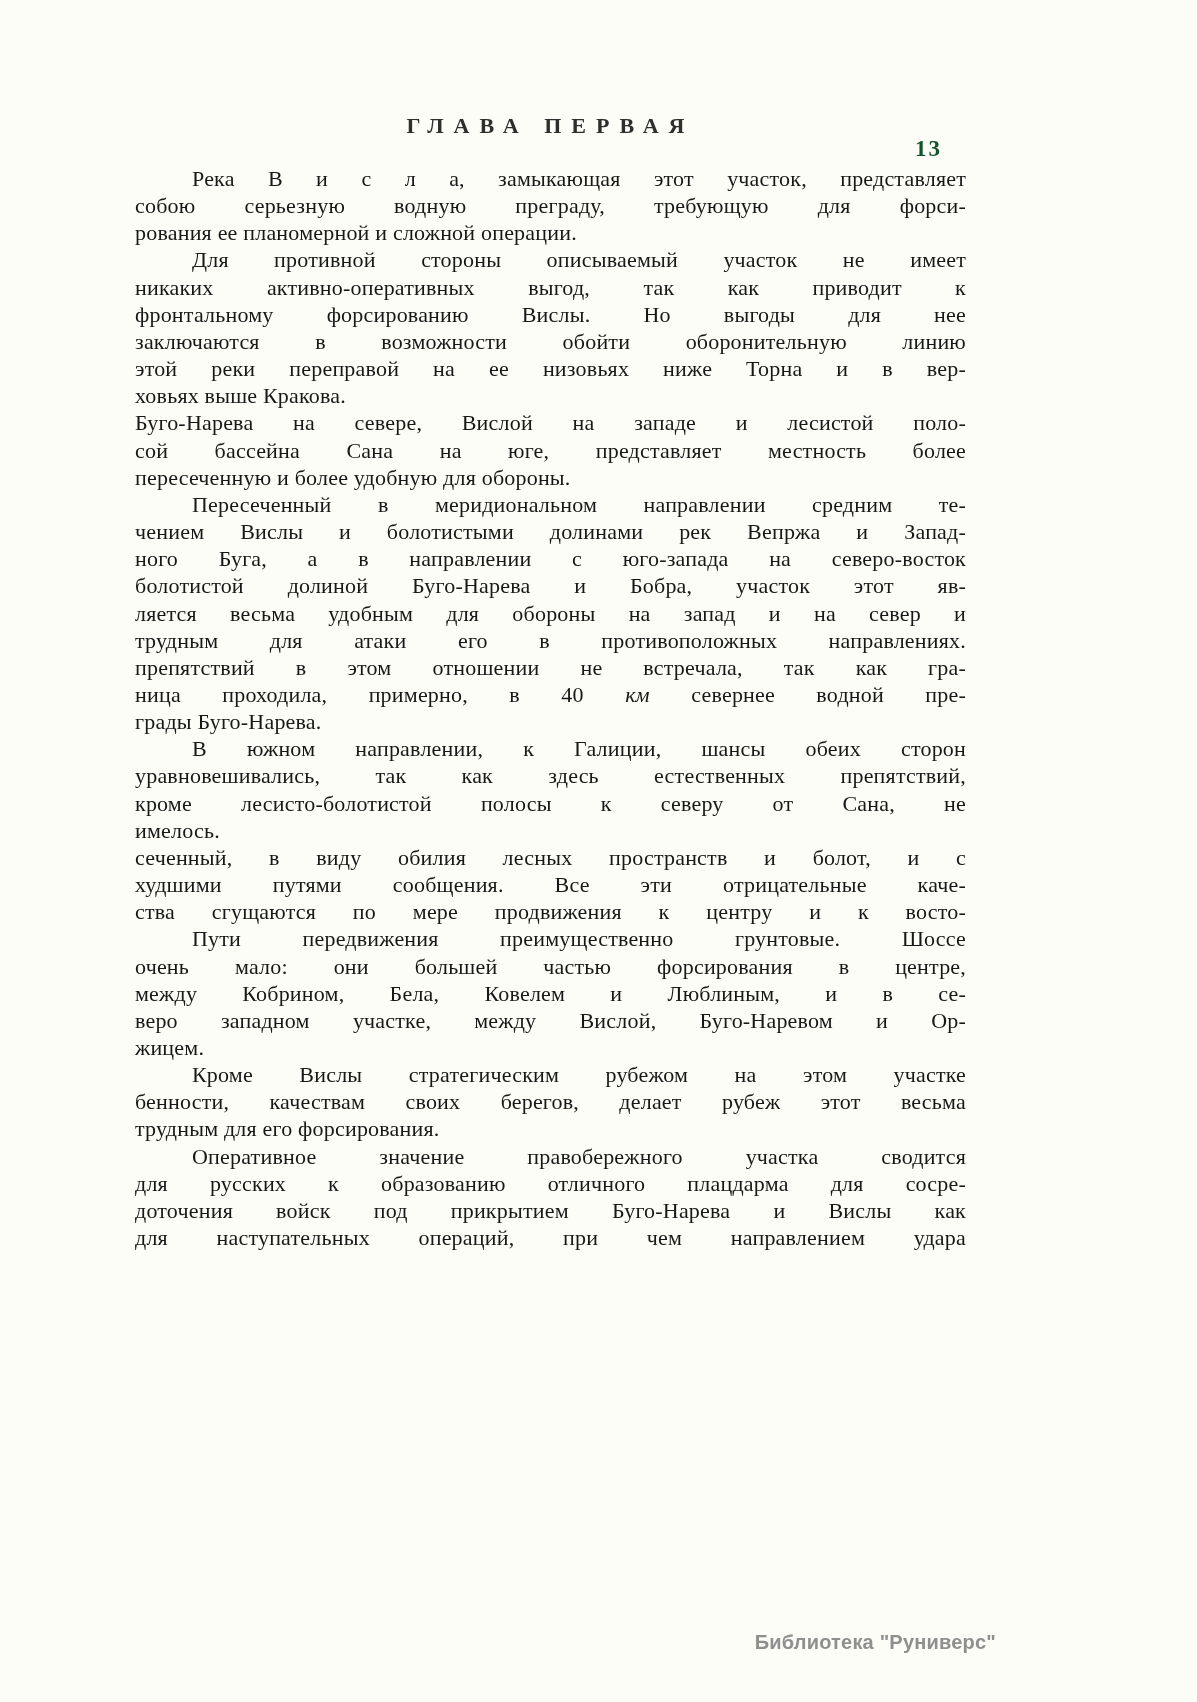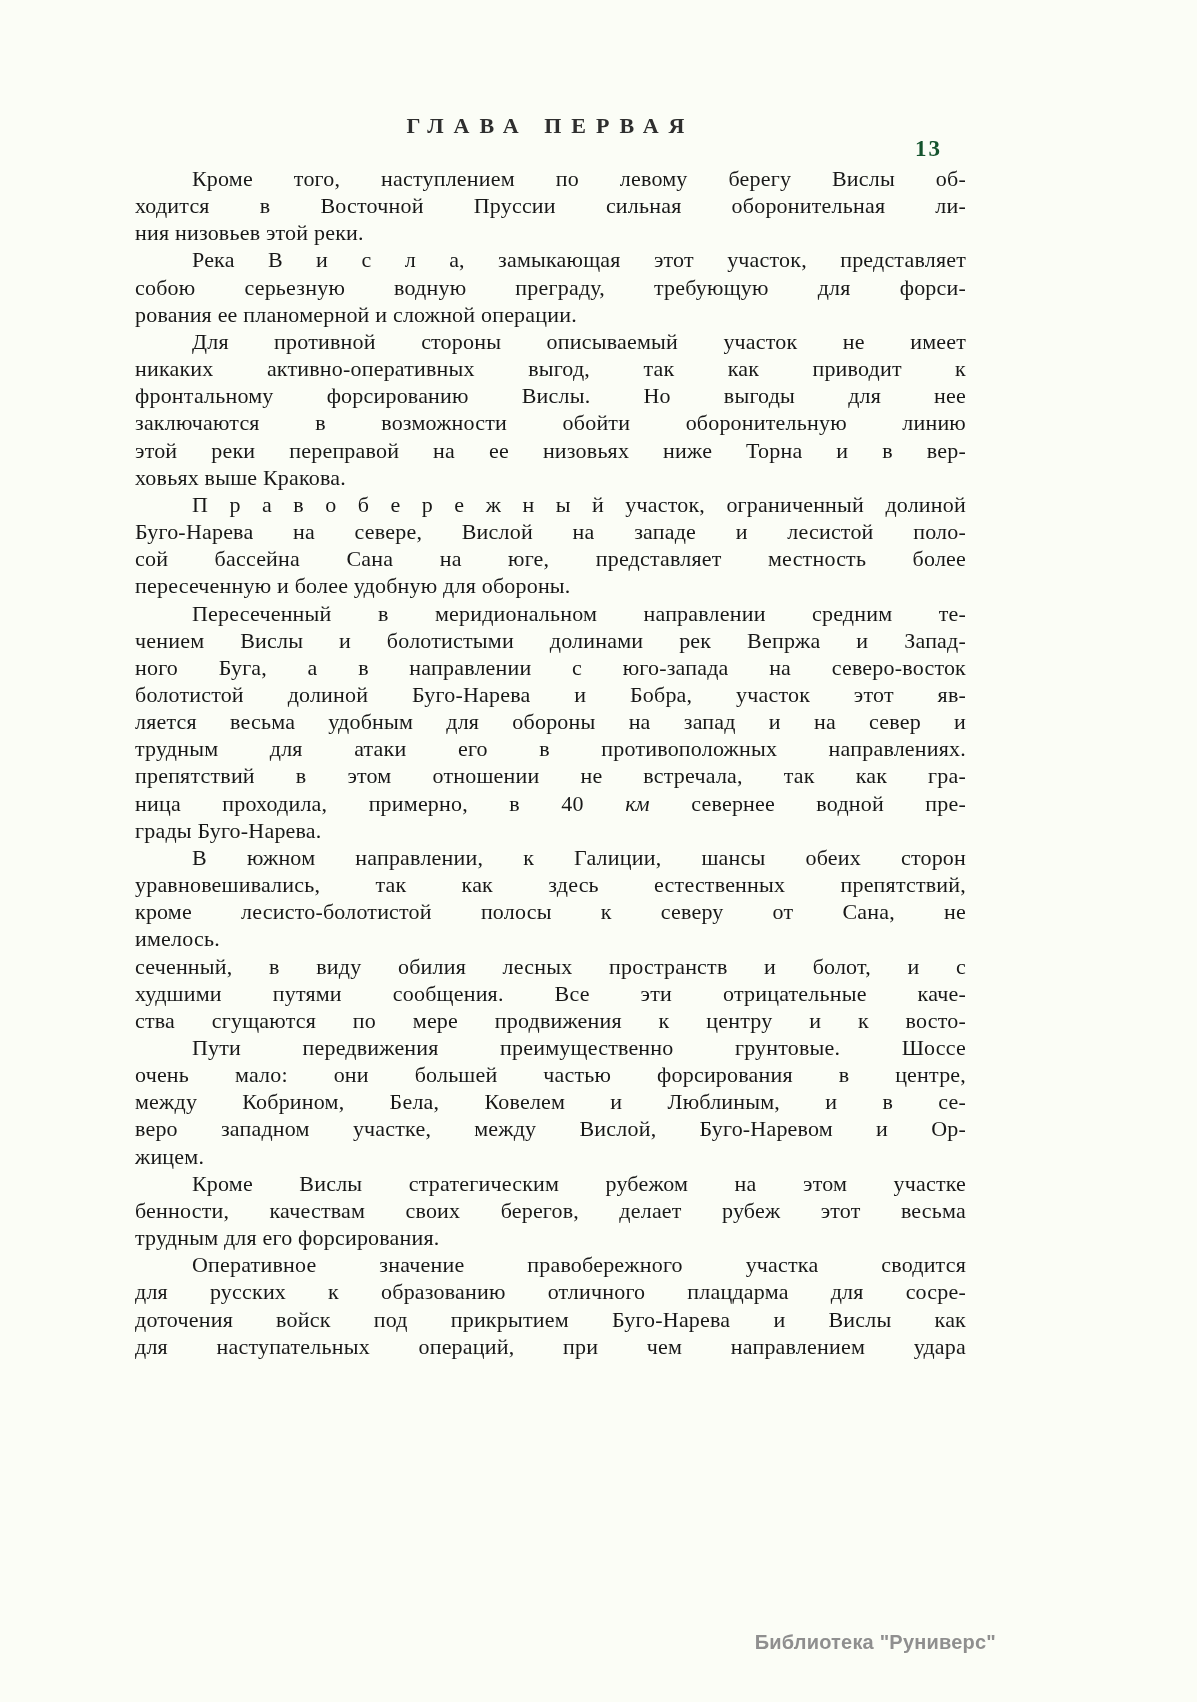--- a/index.html
+++ b/index.html
@@ -73,39 +73,33 @@
 
 <div class="page">
 
   <div class="header-row">
     <div class="chapter-title">ГЛАВА ПЕРВАЯ</div>
     <div class="page-number">13</div>
   </div>
 
   <div class="body-block">
       <div class="paragraph">
-        <div class="line first">Кроме того, наступлением по левому берегу Вислы об-</div>
-        <div class="line">ходится в Восточной Пруссии сильная оборонительная ли-</div>
-        <div class="line end">ния низовьев этой реки.</div>
-      </div>
-      <div class="paragraph">
         <div class="line first">Река В и с л а, замыкающая этот участок, представляет</div>
         <div class="line">собою серьезную водную преграду, требующую для форси-</div>
         <div class="line end">рования ее планомерной и сложной операции.</div>
       </div>
       <div class="paragraph">
         <div class="line first">Для противной стороны описываемый участок не имеет</div>
         <div class="line">никаких активно-оперативных выгод, так как приводит к</div>
         <div class="line">фронтальному форсированию Вислы. Но выгоды для нее</div>
         <div class="line">заключаются в возможности обойти оборонительную линию</div>
         <div class="line">этой реки переправой на ее низовьях ниже Торна и в вер-</div>
         <div class="line end">ховьях выше Кракова.</div>
       </div>
       <div class="paragraph">
-        <div class="line first">П р а в о б е р е ж н ы й участок, ограниченный долиной</div>
         <div class="line">Буго-Нарева на севере, Вислой на западе и лесистой поло-</div>
         <div class="line">сой бассейна Сана на юге, представляет местность более</div>
         <div class="line end">пересеченную и более удобную для обороны.</div>
       </div>
       <div class="paragraph">
         <div class="line first">Пересеченный в меридиональном направлении средним те-</div>
         <div class="line">чением Вислы и болотистыми долинами рек Вепржа и Запад-</div>
         <div class="line">ного Буга, а в направлении с юго-запада на северо-восток</div>
         <div class="line">болотистой долиной Буго-Нарева и Бобра, участок этот яв-</div>
         <div class="line">ляется весьма удобным для обороны на запад и на север и</div>

